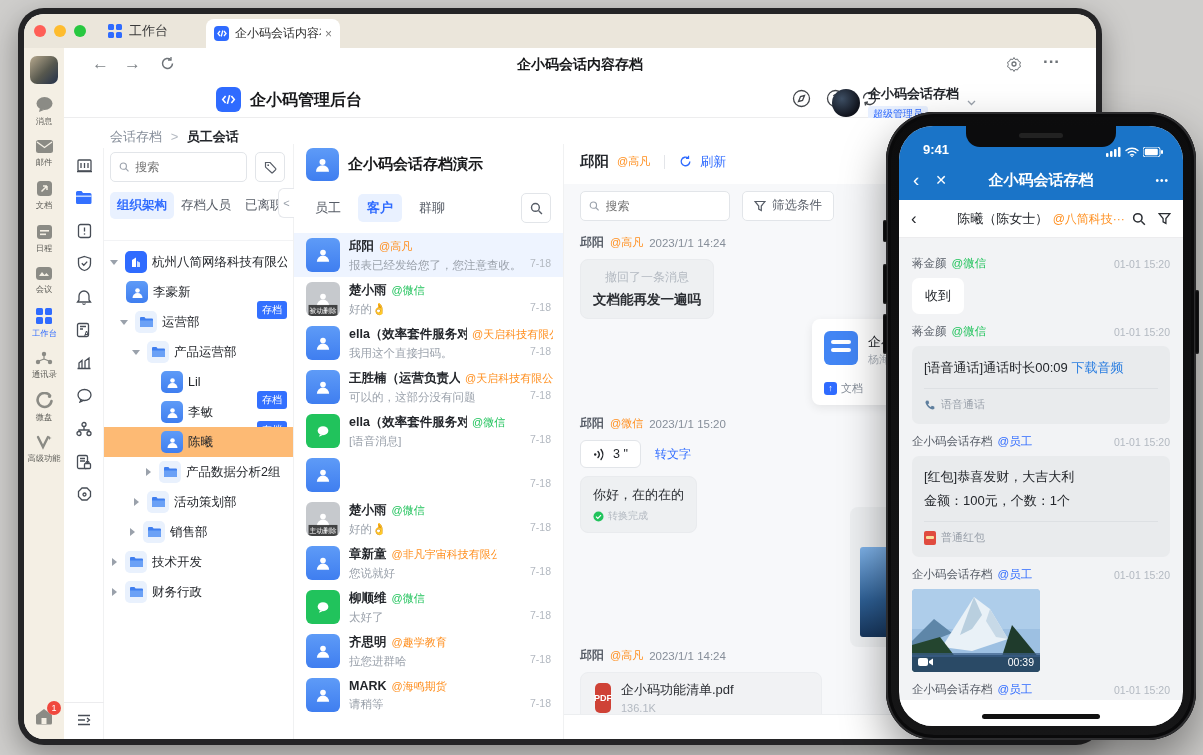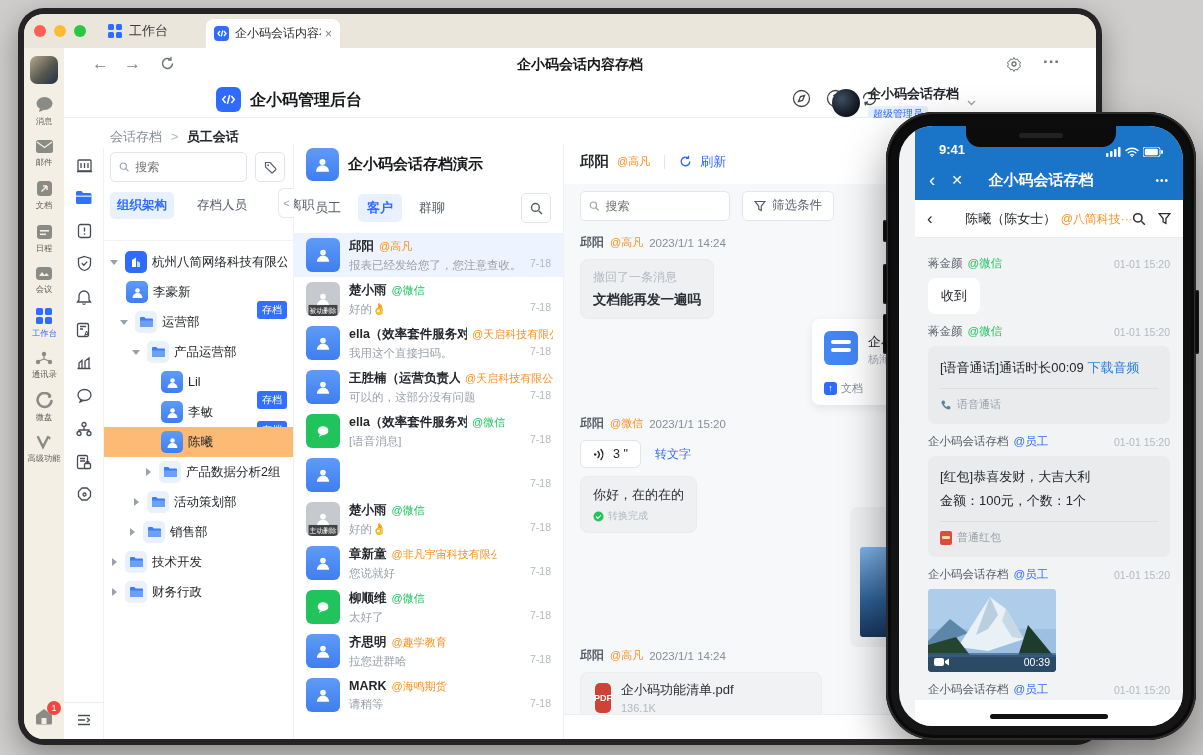--- a/index.html
+++ b/index.html
@@ -55,21 +55,21 @@
   .ir { width:40px; height:33px; display:flex; align-items:center; justify-content:center; color:#474d56; }
   #irail .foot { position:absolute; bottom:12px; left:0; width:40px; border-top:1px solid #ececee; padding-top:10px;
     display:flex; justify-content:center; color:#474d56; }
   
   #orgpanel { position:absolute; left:40px; top:26px; width:190px; bottom:0; border-right:1px solid #f0f1f2; }
   .searchbox { display:flex; align-items:center; gap:6px; height:30px; border:1px solid #e2e5e9; border-radius:5px;
     padding:0 8px; color:#9aa1ab; background:#fff; }
   .searchbox input { border:0; outline:0; width:100%; font-size:12px; color:#333; background:transparent; }
   .sq-btn { width:30px; height:30px; border:1px solid #e2e5e9; border-radius:5px; display:flex; align-items:center;
     justify-content:center; color:#565c66; background:#fff; flex:0 0 auto; }
-  #org-tabs { display:flex; align-items:center; gap:16px; margin:10px 6px 0 6px; font-size:12.5px; color:#565c66; }
+  #org-tabs { display:flex; align-items:center; gap:0; margin:10px 6px 0 6px; font-size:12.5px; color:#565c66; }
   .otab { padding:5px 7px; border-radius:5px; white-space:nowrap; }
   .otab.on { background:#e9f1ff; color:#2f6bff; font-weight:bold; }
   #org-collapse { position:absolute; right:-1px; top:44px; width:16px; height:30px; border:1px solid #e6e8ec;
     border-right:0; border-radius:6px 0 0 6px; background:#fff; color:#9aa1ab; font-size:11px;
     display:flex; align-items:center; justify-content:center; }
   #tree { position:absolute; left:0; right:0; top:96px; bottom:0; border-top:1px solid #f2f3f5; padding-top:6px; overflow:hidden; }
   .trow { height:30px; display:flex; align-items:center; gap:5px; font-size:12.5px; color:#23262b; position:relative; padding-right:6px; }
   .trow.sel { background:#fdba74; }
   .arr { width:12px; flex:0 0 au: auto; flex:0 0 12px; display:flex; justify-content:center; }
   .caret-d { width:0; height:0; border-left:4px solid transparent; border-right:4px solid transparent; border-top:5px solid #9aa1ab; }
@@ -114,21 +114,21 @@
   #msg-filter { position:absolute; left:0; right:0; top:40px; height:43px; background:#f7f8fa;
     display:flex; align-items:center; gap:12px; padding:0 16px; }
   #msg-filter .searchbox { width:150px; background:#fff; }
   .w-btn { height:30px; border:1px solid #e2e5e9; border-radius:5px; background:#fff; display:flex; align-items:center;
     gap:6px; padding:0 11px; font-size:12.5px; color:#565c66; }
   .w-btn.msgseg { margin-left:auto; margin-right:118px; color:#2f6bff; font-weight:bold; }
   #msg-area { position:absolute; left:0; right:0; top:83px; height:487px; background:#f7f8fa; overflow:hidden; }
   .m-head { font-size:11.5px; color:#868e99; display:flex; gap:6px; align-items:center; }
   .m-head .sn { color:#565c66; font-weight:bold; font-size:12px; }
   .m-bubble { background:#eef0f2; border:1px solid #e9ebee; border-radius:8px; padding:9px 12px; display:inline-block; margin-top:8px; }
-  .recall1 { font-size:12px; color:#b3b9c1; }
+  .recall1 { font-size:12px; color:#b3b9c1;text-align:center; }
   .recall2 { font-size:13.5px; color:#2b2e33; font-weight:bold; margin-top:5px; }
   .voice-pill { display:inline-flex; align-items:center; gap:7px; background:#fff; border:1px solid #e2e5e9;
     border-radius:6px; padding:6px 12px; margin-top:8px; font-size:12.5px; color:#23262b; }
   .transcript { font-size:13px; color:#2b2e33; }
   .tr-status { display:flex; align-items:center; gap:4px; font-size:10px; color:#b3b9c1; margin-top:5px; }
   .pdf-card { display:flex; align-items:center; gap:10px; background:#f1f2f4; border:1px solid #ebedf0; border-radius:8px;
     padding:8px 14px; width:242px; margin-top:8px; }
   .pdf-ic { width:16px; height:30px; background:#cf4236; border-radius:5px; color:#fff; font-size:9px; font-weight:bold;
     display:flex; align-items:center; justify-content:center; }
   .pdf-name { font-size:13px; color:#2b2e33; }
@@ -146,21 +146,21 @@
   #hiddenmsg { position:absolute; left:286px; top:280px; width:130px; height:140px; background:#eef0f2; border-radius:8px; }
   #hiddenmsg .thumb { position:absolute; left:10px; top:40px; width:30px; height:90px;
     background:linear-gradient(#7fb2e8,#2e5f94 60%,#17365c); border-radius:3px 0 0 3px; }
   #msg-bottom { position:absolute; left:0; right:0; top:570px; bottom:0; background:#fff; border-top:1px solid #eceef0; }
   
   #phone { position:absolute; left:886px; top:112px; width:310px; height:628px; z-index:10;
     background:linear-gradient(#0c0c0d,#161617); border-radius:48px;
     box-shadow:0 22px 45px rgba(0,0,0,.4), inset 0 0 0 2px #2c2c2e, inset 0 0 0 5px #0a0a0b; }
   .side-btn { position:absolute; width:4px; background:#0a0a0b; border-radius:2px; box-shadow:inset 0 0 2px #333; }
   #ph-screen { position:absolute; left:13px; top:14px; right:13px; bottom:14px; border-radius:34px; overflow:hidden;
-    background:#f2f3f5; display:flex; flex-direction:column;padding-left:16px; }
+    background:#f2f3f5; display:flex; flex-direction:column; }
   #ph-status { height:34px; background:#1a74c8; color:#fff; display:flex; align-items:flex-end; padding:0 20px 3px 24px; }
   #ph-status .time { font-size:13px; font-weight:bold; }
   #ph-status .sicons { margin-left:auto; display:flex; gap:4px; align-items:center; }
   #notch { position:absolute; left:50%; transform:translateX(-50%); top:14px; width:150px; height:21px; background:#0c0c0d;
     border-radius:0 0 14px 14px; z-index:5; }
   #notch:after { content:""; position:absolute; left:50%; transform:translateX(-50%); top:7px; width:44px; height:5px;
     background:#222; border-radius:3px; }
   #ph-nav { height:40px; background:#1a74c8; color:#fff; display:flex; align-items:center; padding:0 14px; }
   #ph-nav .ttl { position:absolute; left:0; right:0; text-align:center; font-size:15px; font-weight:bold; color:#fff; }
   #ph-nav .nv { z-index:2; font-size:16px; }

